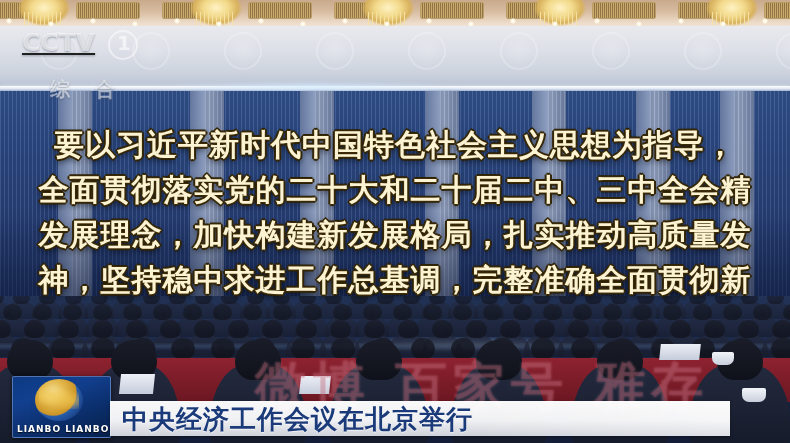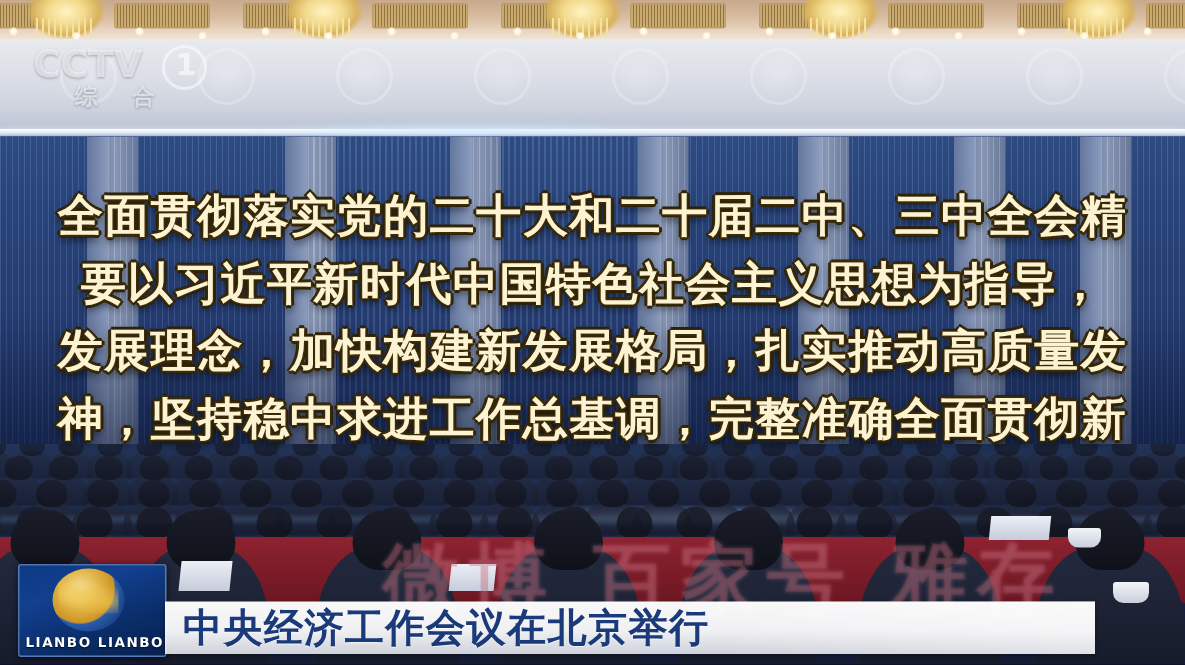--- a/index.html
+++ b/index.html
@@ -143,44 +143,44 @@
     text-shadow:
       1px 1px 0 #3a2a08, -1px 1px 0 #3a2a08, 1px -1px 0 #3a2a08, -1px -1px 0 #3a2a08,
       0 2px 0 #2d2105, 2px 0 0 #2d2105, 0 -2px 0 #2d2105, -2px 0 0 #2d2105,
       0 3px 6px rgba(0,0,0,.75);
     white-space:nowrap;
   }
 
   
   .cctv1{
     position:absolute;left:22px;top:28px;width:122px;height:56px;
-    z-index:50;opacity:.85;
+    z-index:50;opacity:.85;text-decoration:underline;
   }
   .cctv1-top{
     font-family:"DejaVu Sans","Liberation Sans",sans-serif;
     font-weight:bold;font-size:25px;letter-spacing:0px;
     color:rgba(255,255,255,.62);
     text-shadow:0 1px 2px rgba(80,90,110,.6), 0 0 1px rgba(255,255,255,.9);
     line-height:30px;
     white-space:nowrap;
   }
   .cctv1-ring{
     position:absolute;left:86px;top:2px;width:26px;height:26px;
     border:2.5px solid rgba(255,255,255,.6);border-radius:50%;
   }
   .cctv1-one{
     position:absolute;left:95px;top:3px;
     font-family:"DejaVu Sans","Liberation Sans",sans-serif;
     font-weight:bold;font-size:20px;color:rgba(255,255,255,.70);
     line-height:24px;
   }
   .cctv1-sub{
-    position:absolute;left:28px;top:27px;
-    font-family:"DejaVu Sans","Liberation Sans",sans-serif;
-    font-weight:bold;font-size:15px;letter-spacing:9px;
+    position:absolute;left:28px;top:48px;
+    font-family:"DejaVu Sans","Liberation Sans",sans-serif;
+    font-weight:bold;font-size:20px;letter-spacing:9px;
     color:rgba(255,255,255,.62);
     text-shadow:0 1px 2px rgba(70,80,100,.55);
     white-space:nowrap;
   }
 
   
   .cctvcom{
     position:absolute;left:640px;top:36px;z-index:50;opacity:.78;
   }
   .cctvcom-main{
@@ -576,22 +576,22 @@
       <div class="cup" style="left: 712px; top: 56px; width: 22px; height: 13px; z-index: 27;"></div>
       <div class="cup" style="left: 742px; top: 92px; width: 24px; height: 14px; z-index: 27;"></div>
       <div class="paper" style="left: 120px; top: 78px; width: 34px; height: 20px; z-index: 27;"></div>
       <div class="paper" style="left: 300px; top: 80px; width: 30px; height: 18px; z-index: 27;"></div>
       <div class="paper" style="left: 660px; top: 48px; width: 40px; height: 16px; z-index: 27;"></div>
     </div>
   <div class="divider-beam"></div>
   <div class="divider-beam-glow"></div>
 
   <div class="subs">
+    <div class="sub-line">要以习近平新时代中国特色社会主义思想为指导，</div>
     <div class="sub-line">全面贯彻落实党的二十大和二十届二中、三中全会精</div>
-    <div class="sub-line">要以习近平新时代中国特色社会主义思想为指导，</div>
     <div class="sub-line">发展理念，加快构建新发展格局，扎实推动高质量发</div>
     <div class="sub-line">神，坚持稳中求进工作总基调，完整准确全面贯彻新</div>
   </div>
 
   <div class="cctv1">
     <div class="cctv1-top">CCTV</div>
     <div class="cctv1-ring"></div>
     <div class="cctv1-one">1</div>
     <div class="cctv1-sub">综 合</div>
   </div>

